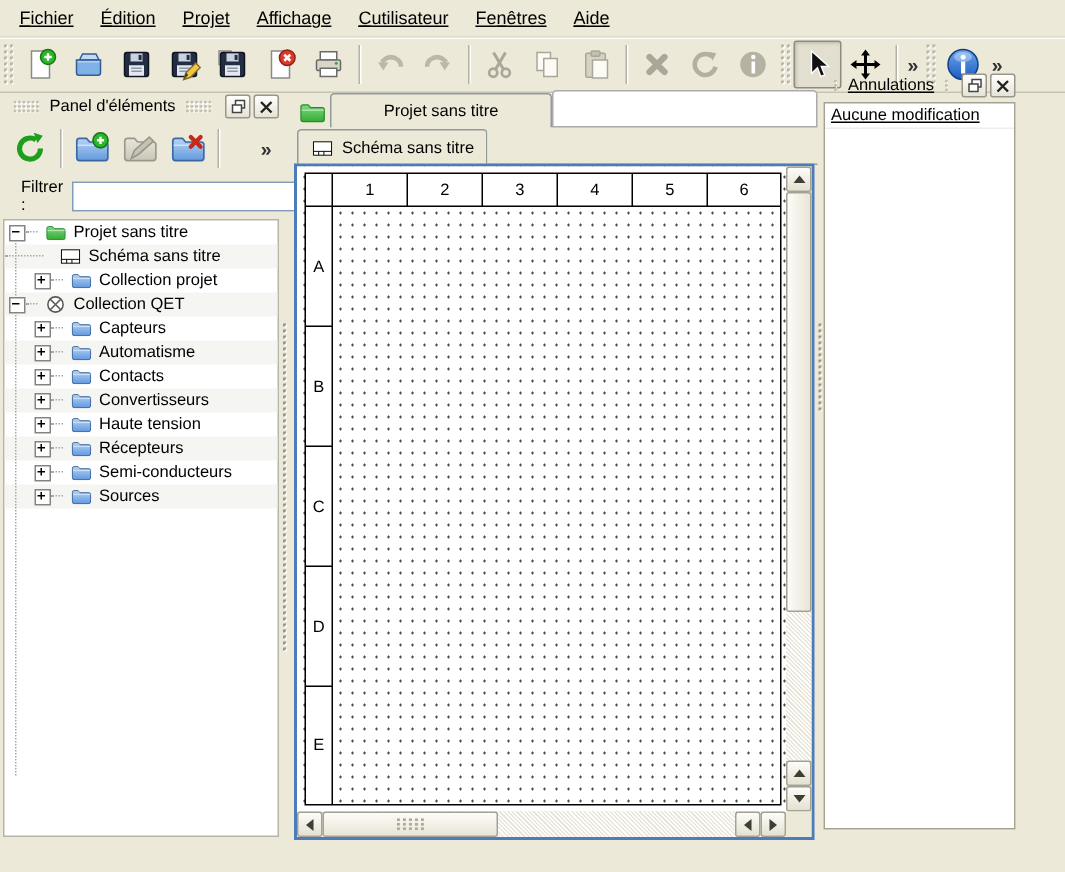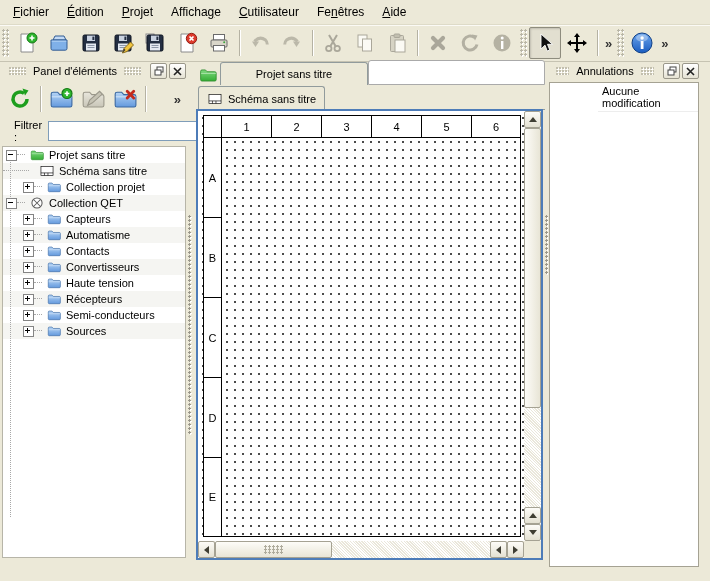--- a/index.html
+++ b/index.html
@@ -1,20 +1,20 @@
 <!DOCTYPE html>
 <html><head>
 <meta charset="utf-8">
 <style>
   html,body{margin:0;padding:0;}
   body{width:710px;height:581px;background:#ece9d8;font-family:"Liberation Sans",sans-serif;color:#000;overflow:hidden;position:relative;}
   .abs{position:absolute;}
   
   .menubar{position:absolute;left:0;top:0;width:710px;height:24px;display:flex;align-items:center;padding-left:4px;background:#ece9d8;border-bottom:1px solid #dedbc8;}
-  .menuitem{padding:2px 9px;font-size:12px;cursor:default;}
+  .menuitem{padding:2px 9px;font-size:12px;cursor:default;text-decoration:underline;}
   .mkey{text-decoration:underline;}
   
   .toolbar{position:absolute;left:0;top:25px;width:710px;height:36px;display:flex;align-items:center;background:#ece9d8;border-bottom:1px solid #c6c3b2;box-shadow:inset 0 1px 0 #fbfaf5;}
   .tbtn{width:30px;height:30px;display:flex;align-items:center;justify-content:center;border:1px solid transparent;border-radius:2px;flex:0 0 auto;}
   .tbtn.active{border:1px solid #8e8c7e;background:#e2dfd0;box-shadow:inset 1px 1px 2px rgba(0,0,0,.15);}
   .tsep{width:1px;height:26px;background:#b5b2a3;box-shadow:1px 0 0 #fff;margin:0 4px;flex:0 0 auto;}
   .thandle{width:7px;height:28px;margin:0 2px;flex:0 0 auto;background-image:radial-gradient(circle at 1.5px 1.5px,#b9b6a7 1px,rgba(0,0,0,0) 1.2px),radial-gradient(circle at 2.5px 2.5px,#fff 1px,rgba(0,0,0,0) 1.2px);background-size:4px 4px;}
   .chev{font-size:13px;font-weight:bold;color:#333;padding:0 3px;flex:0 0 auto;}
   
   .dock-title{height:18px;display:flex;align-items:center;}
@@ -59,23 +59,23 @@
   .sb-thumb{position:absolute;border:1px solid #a5a293;border-radius:2px;box-sizing:border-box;display:flex;align-items:center;justify-content:center;}
   .vthumb{left:0;width:17px;background:linear-gradient(90deg,#fdfcf8,#e8e5d6);}
   .hthumb{top:0;height:17px;background:linear-gradient(#fdfcf8,#e8e5d6);}
   .ar{width:0;height:0;}
   .ar-up{border-left:4px solid transparent;border-right:4px solid transparent;border-bottom:5px solid #3f3e33;}
   .ar-down{border-left:4px solid transparent;border-right:4px solid transparent;border-top:5px solid #3f3e33;}
   .ar-left{border-top:4px solid transparent;border-bottom:4px solid transparent;border-right:5px solid #3f3e33;}
   .ar-right{border-top:4px solid transparent;border-bottom:4px solid transparent;border-left:5px solid #3f3e33;}
   .hgrip{width:20px;height:9px;background-image:radial-gradient(circle at 1.5px 1.5px,#aeab9c 1px,rgba(0,0,0,0) 1.2px);background-size:4px 3px;}
   
-  .right-dock{position:absolute;left:549px;top:62px;width:150px;height:506px;}
+  .right-dock{position:absolute;left:549px;top:48px;width:128px;height:506px;text-decoration:underline;}
   .undo-list{margin-top:2px;height:483px;background:#fff;border:1px solid #a5a293;overflow:hidden;}
-  .undo-item{font-size:11px;padding:2px 4px;border-bottom:1px solid #ededed;margin-left:48px;}
+  .undo-item{font-size:11px;padding:2px 4px;border-bottom:1px solid #ededed;}
   svg{display:block;}
 </style>
 </head>
 <body>
 
 <svg width="0" height="0" style="position:absolute" aria-hidden="true">
   <defs>
     <linearGradient id="g-bluef" x1="0" y1="0" x2="0" y2="1">
       <stop offset="0" stop-color="#b5d4f5"></stop>
         <stop offset="1" stop-color="#6399dd"></stop>

